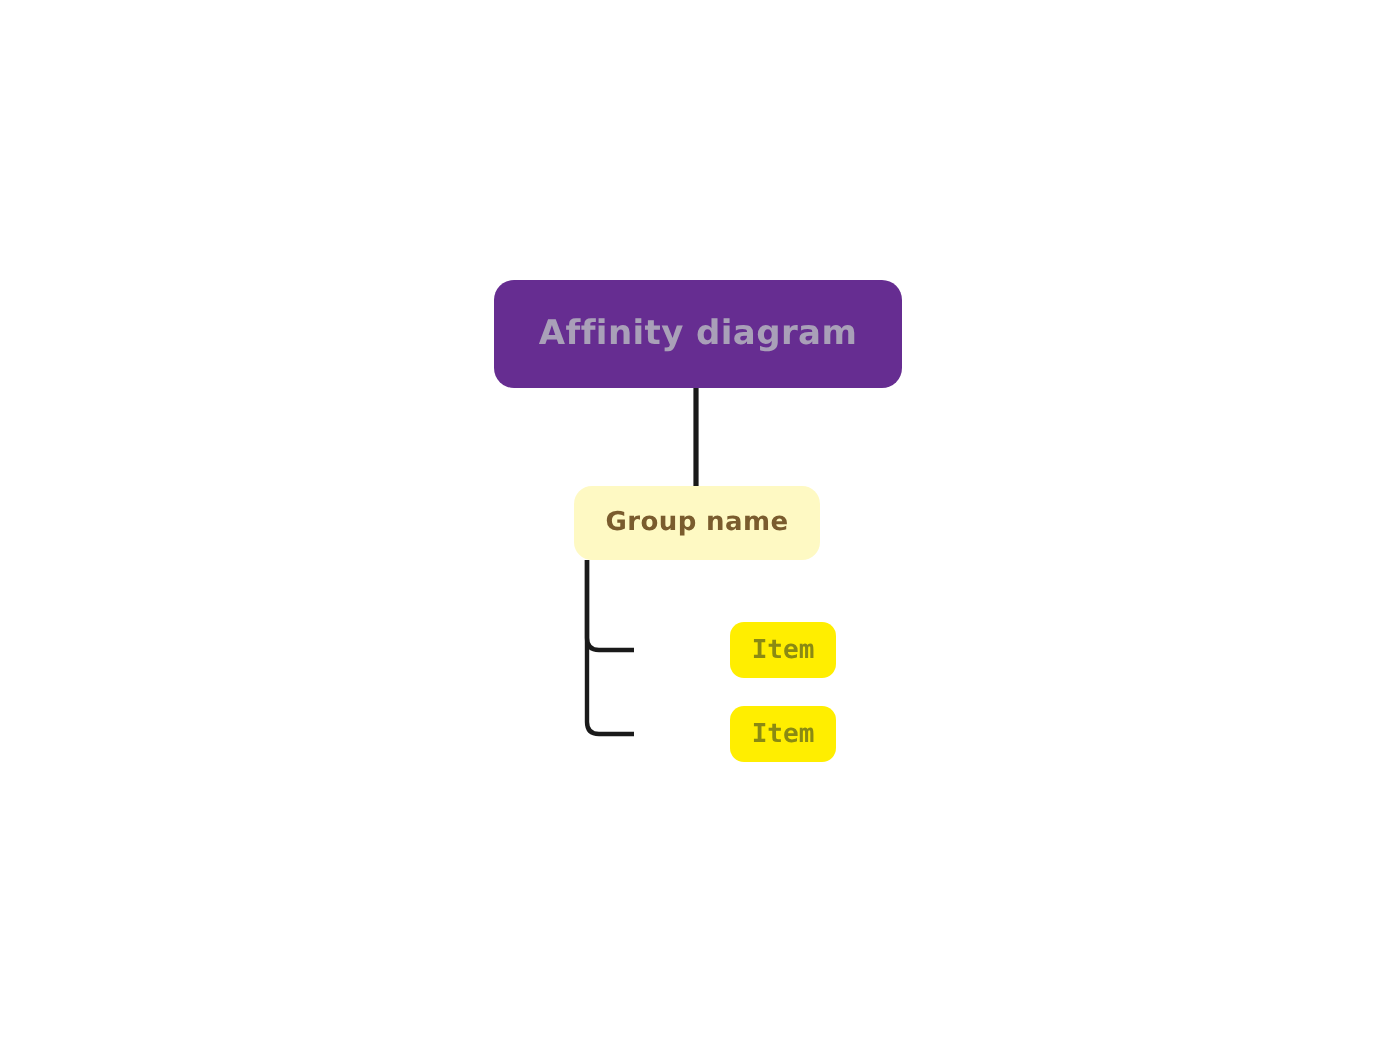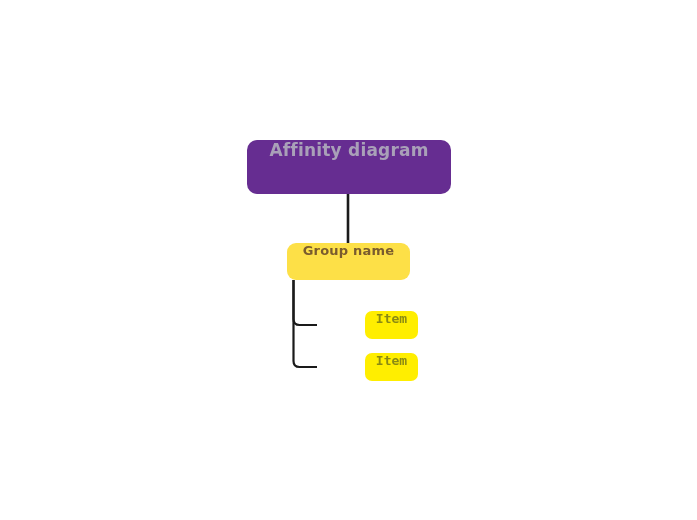--- a/index.html
+++ b/index.html
@@ -23,21 +23,21 @@
     position: absolute;
     left: 0;
     top: 0;
     width: 697px;
     height: 520px;
   }
   .node {
     position: absolute;
     box-sizing: border-box;
     display: flex;
-    align-items: flex-start;
+    align-items: center;
     justify-content: center;
     text-align: center;
     white-space: nowrap;
   }
   .node-root {
     left: 247px;
     top: 140px;
     width: 204px;
     height: 54px;
     background: #662d91;
@@ -45,21 +45,21 @@
     color: #a9a0b8;
     font-size: 17px;
     font-weight: bold;
     letter-spacing: 0.2px;
   }
   .node-group {
     left: 287px;
     top: 243px;
     width: 123px;
     height: 37px;
-    background: #fde047;
+    background: #fef9c3;
     border-radius: 9px;
     color: #7a5c2e;
     font-size: 13px;
     font-weight: bold;
     letter-spacing: 0.2px;
   }
   .node-item {
     left: 317px;
     width: 53px;
     height: 28px;

